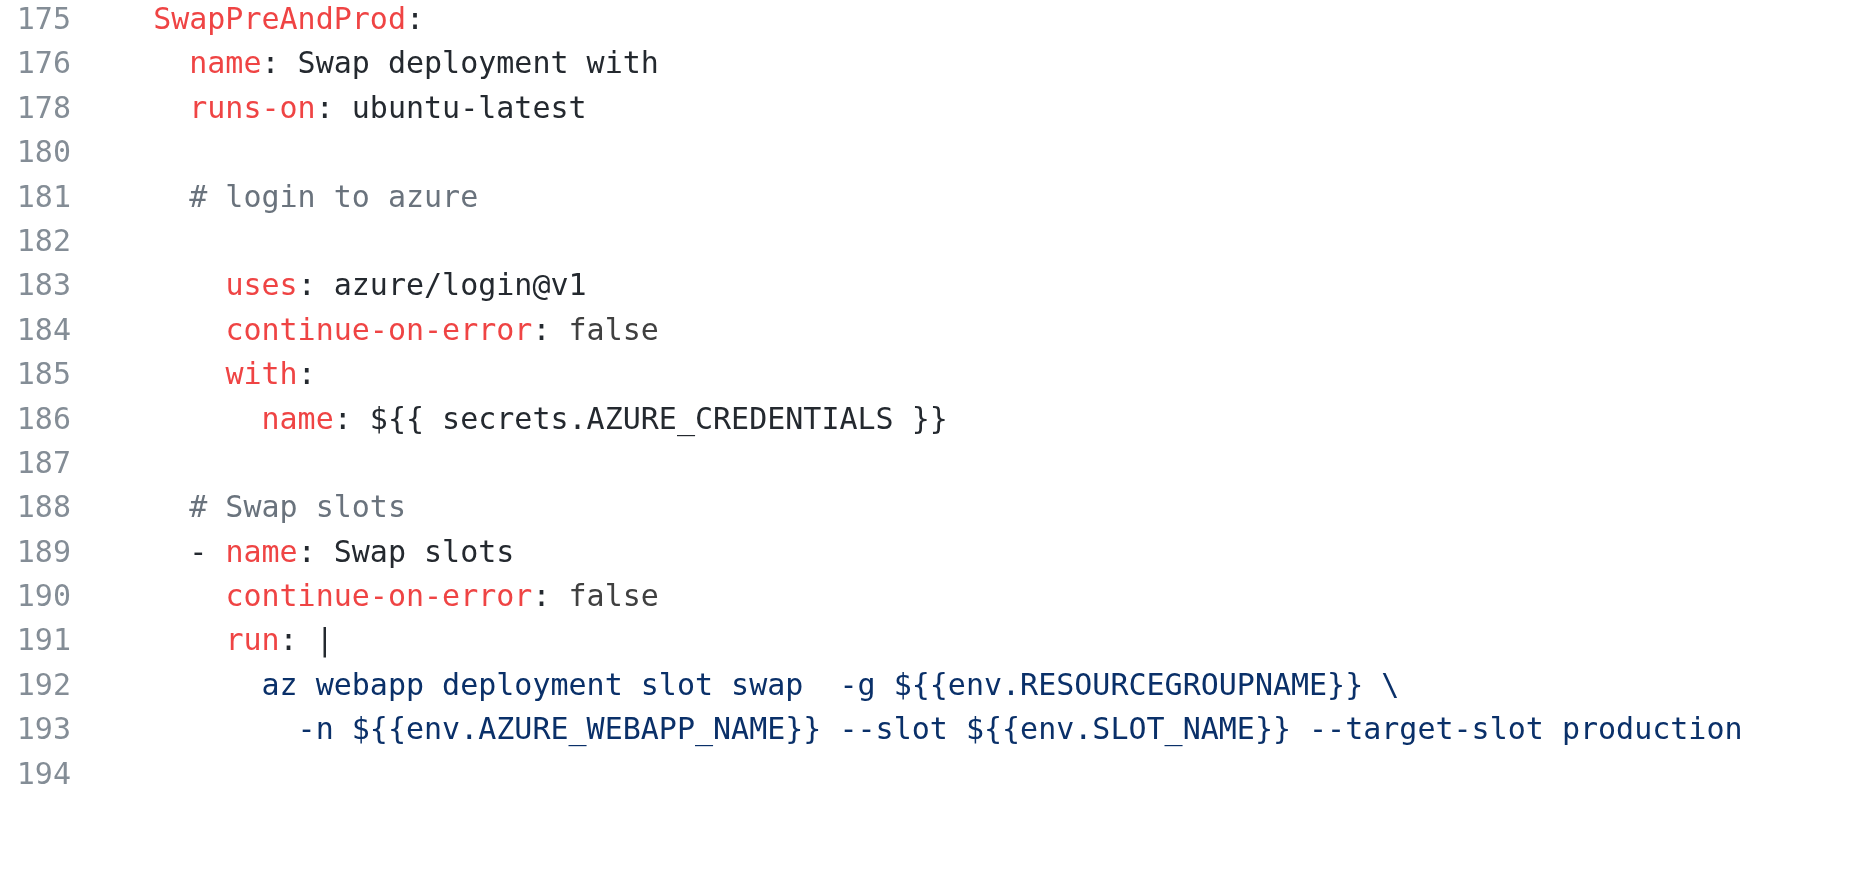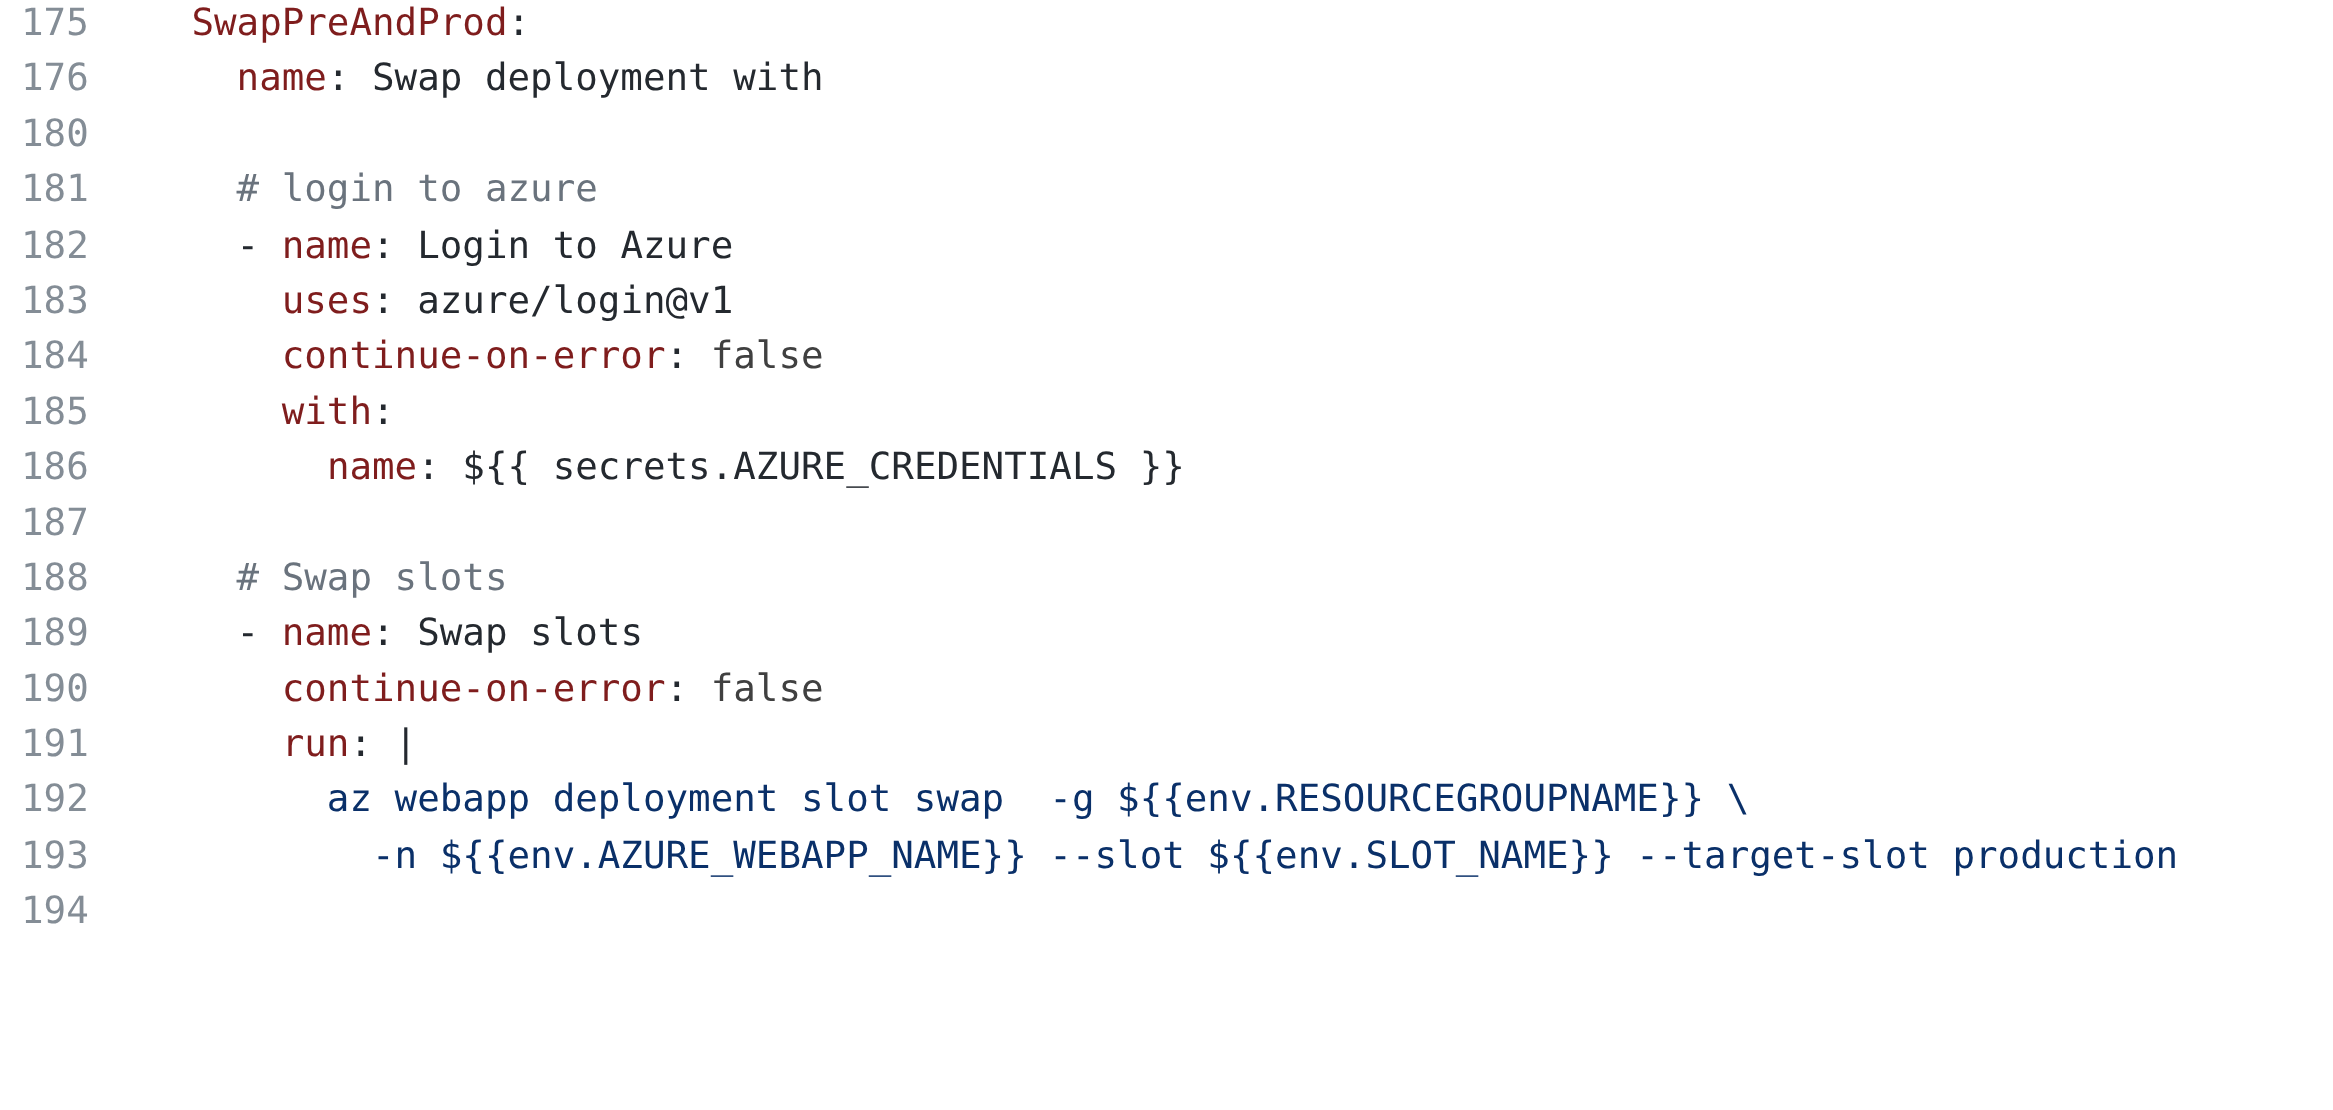--- a/index.html
+++ b/index.html
@@ -28,36 +28,37 @@
   .ln {
     flex: 0 0 71px;
     text-align: right;
     color: #848d96;
     user-select: none;
   }
   .code {
     padding-left: 46px;
     white-space: pre;
   }
-  .tok-key     { color: #7f1d1d; }
+  .tok-key     { color: #ef4444; }
   .tok-plain   { color: #24292f; }
   .tok-comment { color: #6a737d; }
   .tok-bool    { color: #404040; }
   .tok-shell   { color: #0a3069; text-align: center; }
 </style>
 </head>
 <body>
 
 <div class="viewer">
   <div>
       <div class="line"><span class="ln">175</span><span class="code"><span class="tok-plain">  </span><span class="tok-key">SwapPreAndProd</span><span class="tok-plain">:</span></span></div>
       <div class="line"><span class="ln">176</span><span class="code"><span class="tok-plain">    </span><span class="tok-key">name</span><span class="tok-plain">: Swap deployment with</span></span></div>
+      <div class="line"><span class="ln">178</span><span class="code"><span class="tok-plain">    </span><span class="tok-key">runs-on</span><span class="tok-plain">: ubuntu-latest</span></span></div>
       <div class="line"><span class="ln">180</span><span class="code"></span></div>
       <div class="line"><span class="ln">181</span><span class="code"><span class="tok-comment">    # login to azure</span></span></div>
-      <div class="line"><span class="ln">182</span><span class="code"><span class="tok-plain">    - </span><span class="tok-key">name</span><span class="tok-plain">: Login to Azure</span></span></div>
+      <div class="line"><span class="ln">182</span></div>
       <div class="line"><span class="ln">183</span><span class="code"><span class="tok-plain">      </span><span class="tok-key">uses</span><span class="tok-plain">: azure/login@v1</span></span></div>
       <div class="line"><span class="ln">184</span><span class="code"><span class="tok-plain">      </span><span class="tok-key">continue-on-error</span><span class="tok-plain">: </span><span class="tok-bool">false</span></span></div>
       <div class="line"><span class="ln">185</span><span class="code"><span class="tok-plain">      </span><span class="tok-key">with</span><span class="tok-plain">:</span></span></div>
       <div class="line"><span class="ln">186</span><span class="code"><span class="tok-plain">        </span><span class="tok-key">name</span><span class="tok-plain">: ${{ secrets.AZURE_CREDENTIALS }}</span></span></div>
       <div class="line"><span class="ln">187</span><span class="code"></span></div>
       <div class="line"><span class="ln">188</span><span class="code"><span class="tok-comment">    # Swap slots</span></span></div>
       <div class="line"><span class="ln">189</span><span class="code"><span class="tok-plain">    - </span><span class="tok-key">name</span><span class="tok-plain">: Swap slots</span></span></div>
       <div class="line"><span class="ln">190</span><span class="code"><span class="tok-plain">      </span><span class="tok-key">continue-on-error</span><span class="tok-plain">: </span><span class="tok-bool">false</span></span></div>
       <div class="line"><span class="ln">191</span><span class="code"><span class="tok-plain">      </span><span class="tok-key">run</span><span class="tok-plain">: |</span></span></div>
       <div class="line"><span class="ln">192</span><span class="code"><span class="tok-shell">        az webapp deployment slot swap  -g ${{env.RESOURCEGROUPNAME}} \</span></span></div>

